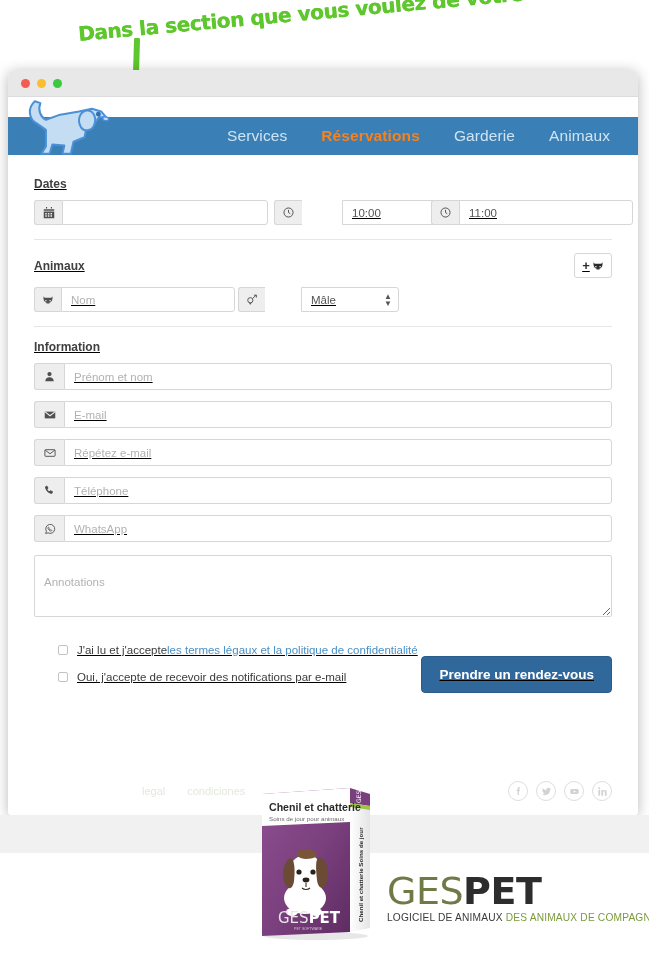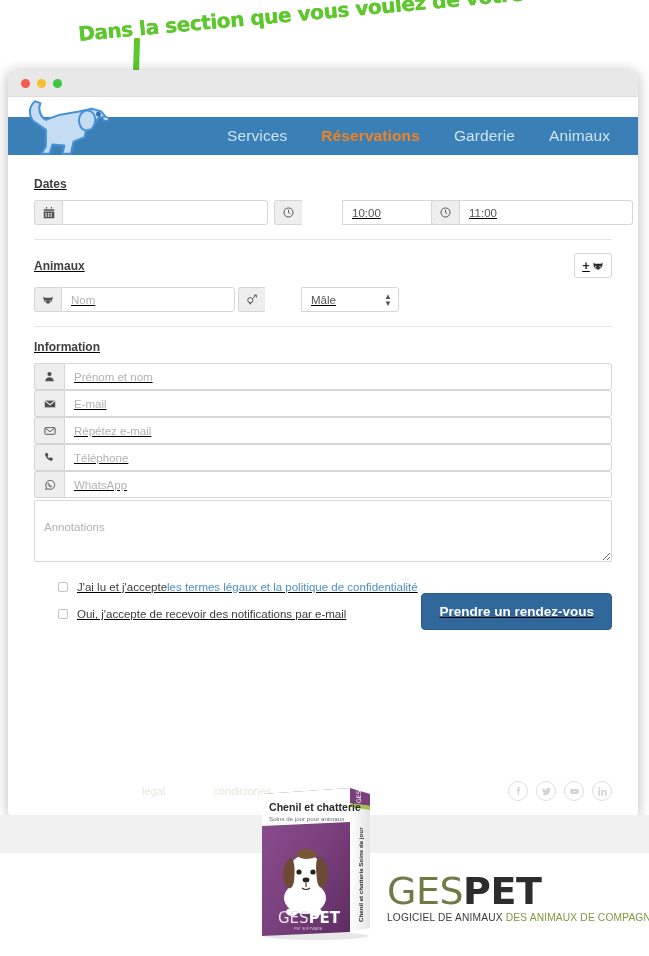--- a/index.html
+++ b/index.html
@@ -178,21 +178,21 @@
   .addpet-btn{
     width:36px;height:23px;
     background:#fff;
     border:1px solid #d6d6d6;
     border-radius:3px;
     display:flex;align-items:center;justify-content:center;
     gap:2px;
     cursor:pointer;
   }
 
-  .info-row{}
+  .info-row{margin-bottom:11px;}
   .info-row .fld{height:27px;}
   .info-row .addon{width:29px;min-width:29px;}
 
   textarea.notes{
     width:100%;
     height:62px;
     box-sizing:border-box;
     border:1px solid #d6d6d6;
     border-radius:2px;
     padding:20px 9px;
@@ -202,21 +202,21 @@
     resize:vertical;
     outline:none;
     margin-top:2px;
   }
   textarea.notes::placeholder{color:#b2b2b2;}
 
   .consent-area{
     display:flex;
     align-items:flex-start;
     justify-content:space-between;
-    margin-top:13px;
+    margin-top:21px;
   }
   .checks{flex:1;padding-left:24px;padding-top:2px;}
   .chk-row{display:flex;align-items:center;margin-bottom:15px;font-size:11.5px;color:#3c3c3c;}
   .chk-row input{
     appearance:none;-webkit-appearance:none;
     width:10px;height:10px;
     border:1px solid #c3c3c3;
     border-radius:2px;
     background:#fff;
     margin:0 9px 0 0;
@@ -240,21 +240,21 @@
   
   .site-foot{
     position:absolute;
     left:0;right:0;bottom:0;
     height:48px;
     background:#ffffff;
     display:flex;align-items:center;
     padding:0 26px;
     box-sizing:border-box;
   }
-  .foot-links{display:flex;gap:48px;padding-left:108px;}
+  .foot-links{display:flex;gap:22px;padding-left:108px;}
   .foot-links span{font-size:11px;color:#e3e8dc;}
   .socials{margin-left:auto;display:flex;gap:8px;}
   .soc{
     width:18px;height:18px;border-radius:50%;
     border:1px solid #dedede;
     display:flex;align-items:center;justify-content:center;
     color:#d2d2d2;
   }
 
   

